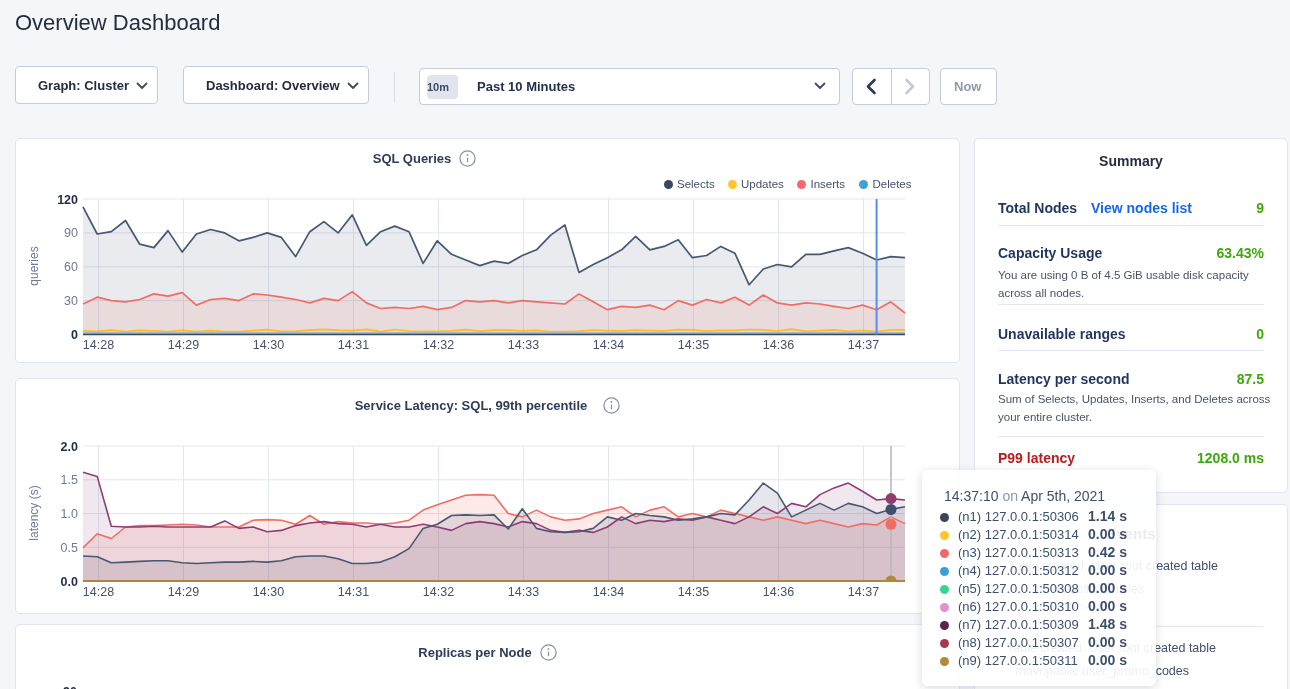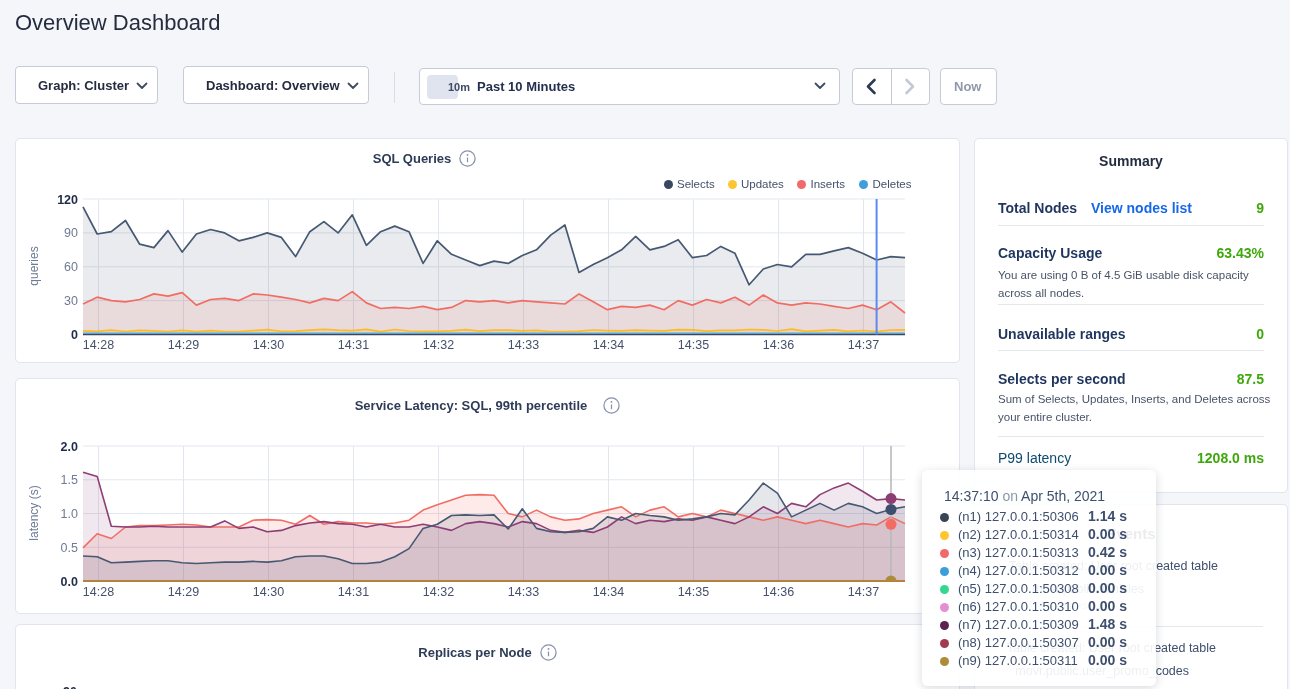--- a/index.html
+++ b/index.html
@@ -18,21 +18,21 @@
   </svg>
 <div class="btn" style="left:183px;top:66px;width:186px;height:38px"></div>
 <div class="abs" style="left:206px;top:78px;font-size:13px;font-weight:bold;color:#242c3f">Dashboard: Overview</div>
 <svg class="abs" style="left:347px;top:82px" width="12.0" height="8.0" viewBox="0 0 12 8">
     <path d="M1.5 1.5 L6 6 L10.5 1.5" fill="none" stroke="#3f4a63" stroke-width="1.8" stroke-linecap="round" stroke-linejoin="round"></path>
   </svg>
 <div class="abs" style="left:394px;top:72px;width:1px;height:31px;background:#d8dce5"></div>
 
 <div class="btn" style="left:419px;top:67.5px;width:421px;height:37.5px"></div>
 <div class="abs" style="left:427px;top:75px;width:31px;height:23.5px;background:#dfe4ee;border-radius:4px"></div>
-<div class="abs" style="left:427px;top:75px;width:43px;text-align:right;font-size:11px;line-height:24px;font-weight:bold;color:#3f4a63">10m</div>
+<div class="abs" style="left:427px;top:75px;width:43px;text-align:left;font-size:11px;line-height:24px;font-weight:bold;color:#3f4a63">10m</div>
 <div class="abs" style="left:477px;top:79px;font-size:13px;font-weight:bold;color:#22304e">Past 10 Minutes</div>
 <svg class="abs" style="left:814px;top:82px" width="12.0" height="8.0" viewBox="0 0 12 8">
     <path d="M1.5 1.5 L6 6 L10.5 1.5" fill="none" stroke="#3f4a63" stroke-width="1.8" stroke-linecap="round" stroke-linejoin="round"></path>
   </svg>
 
 <div class="btn" style="left:852px;top:68px;width:78px;height:37px"></div>
 <div class="abs" style="left:891px;top:69px;width:1px;height:35px;background:#c6cbd8"></div>
 <svg class="abs" style="left:864px;top:77px" width="14" height="19" viewBox="0 0 14 19">
     <path d="M10.5 3 L4 9.5 L10.5 16" fill="none" stroke="#2c3a52" stroke-width="2.6" stroke-linecap="round" stroke-linejoin="round"></path>
   </svg>
@@ -179,25 +179,25 @@
 <div class="abs" style="left:1091px;top:200px;font-size:14px;font-weight:bold;color:#1668e8">View nodes list</div>
 <div class="abs" style="left:998px;top:200px;width:266px;text-align:right;font-size:14px;font-weight:bold;color:#3ea80b">9</div>
 <div class="divline" style="left:998px;top:225px;width:266px"></div>
 <div class="abs" style="left:998px;top:245px;font-size:14px;font-weight:bold;color:#1f355e">Capacity Usage</div>
 <div class="abs" style="left:998px;top:245px;width:266px;text-align:right;font-size:14px;font-weight:bold;color:#3ea80b">63.43%</div>
 <div class="abs" style="left:998px;top:266px;font-size:11.5px;color:#475368;line-height:18px;white-space:nowrap">You are using 0 B of 4.5 GiB usable disk capacity<br>across all nodes.</div>
 <div class="divline" style="left:998px;top:304px;width:266px"></div>
 <div class="abs" style="left:998px;top:326px;font-size:14px;font-weight:bold;color:#1f355e">Unavailable ranges</div>
 <div class="abs" style="left:998px;top:326px;width:266px;text-align:right;font-size:14px;font-weight:bold;color:#3ea80b">0</div>
 <div class="divline" style="left:998px;top:350px;width:266px"></div>
-<div class="abs" style="left:998px;top:371px;font-size:14px;font-weight:bold;color:#1f355e">Selects per second</div>
+<div class="abs" style="left:998px;top:371px;font-size:14px;font-weight:bold;color:#1f355e">Latency per second</div>
 <div class="abs" style="left:998px;top:371px;width:266px;text-align:right;font-size:14px;font-weight:bold;color:#3ea80b">87.5</div>
 <div class="abs" style="left:998px;top:390px;font-size:11.5px;color:#475368;line-height:18px;white-space:nowrap">Sum of Selects, Updates, Inserts, and Deletes across<br>your entire cluster.</div>
 <div class="divline" style="left:998px;top:436px;width:266px"></div>
-<div class="abs" style="left:998px;top:450px;font-size:14px;font-weight:normal;color:#0c4a6e">P99 latency</div>
+<div class="abs" style="left:998px;top:450px;font-size:14px;font-weight:bold;color:#b91c1c">P99 latency</div>
 <div class="abs" style="left:998px;top:450px;width:266px;text-align:right;font-size:14px;font-weight:bold;color:#3ea80b">1208.0 ms</div>
 
 <div class="abs" style="left:974px;top:525px;width:314px;text-align:center;font-size:15px;font-weight:bold;color:#242c3f">Events</div>
 <div class="abs" style="top:559px;right:72px;font-size:12.5px;color:#3e4f6d;white-space:nowrap">Table created: User root created table</div>
 <div class="abs" style="top:582px;right:146px;font-size:12.5px;color:#3e4f6d;white-space:nowrap">movr.public.vehicles</div>
 <div class="abs" style="top:599px;right:180px;font-size:11.5px;color:#9aa3b5;white-space:nowrap">4 minutes ago</div>
 <div class="divline" style="left:998px;top:626px;width:265px"></div>
 <div class="abs" style="top:641px;right:74px;font-size:12.5px;color:#3e4f6d;white-space:nowrap">Table created: User root created table</div>
 <div class="abs" style="top:664px;right:101px;font-size:12.5px;color:#3e4f6d;white-space:nowrap">movr.public.user_promo_codes</div>
 

